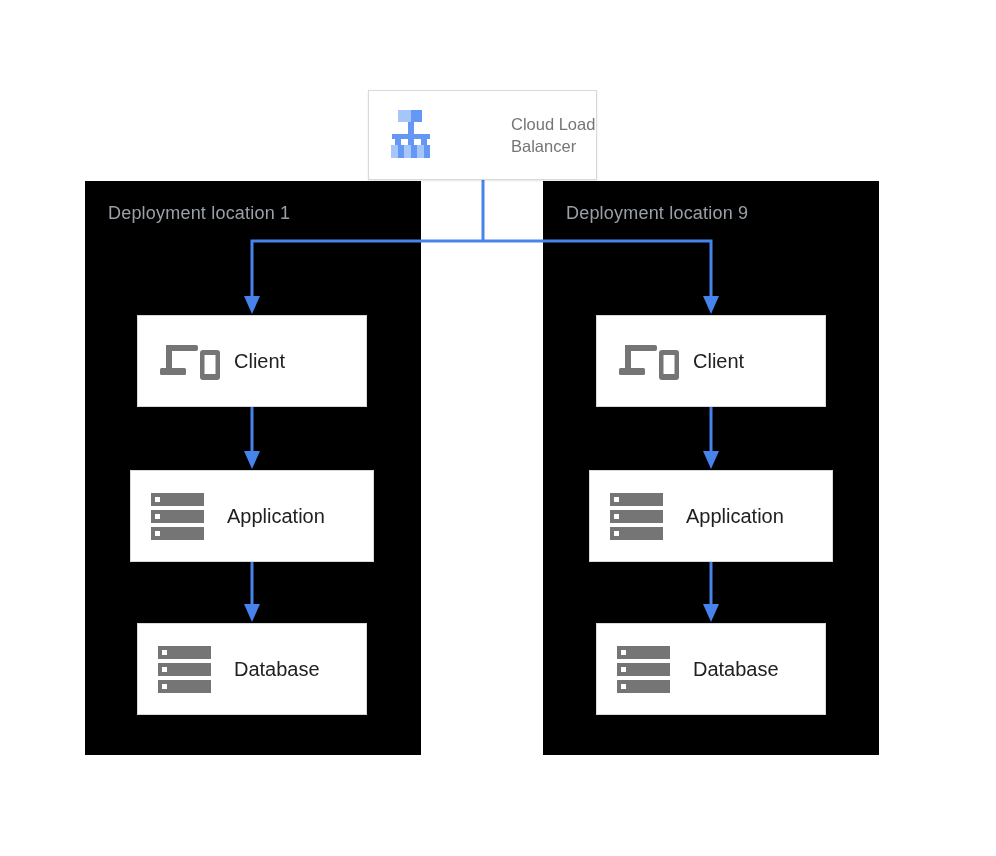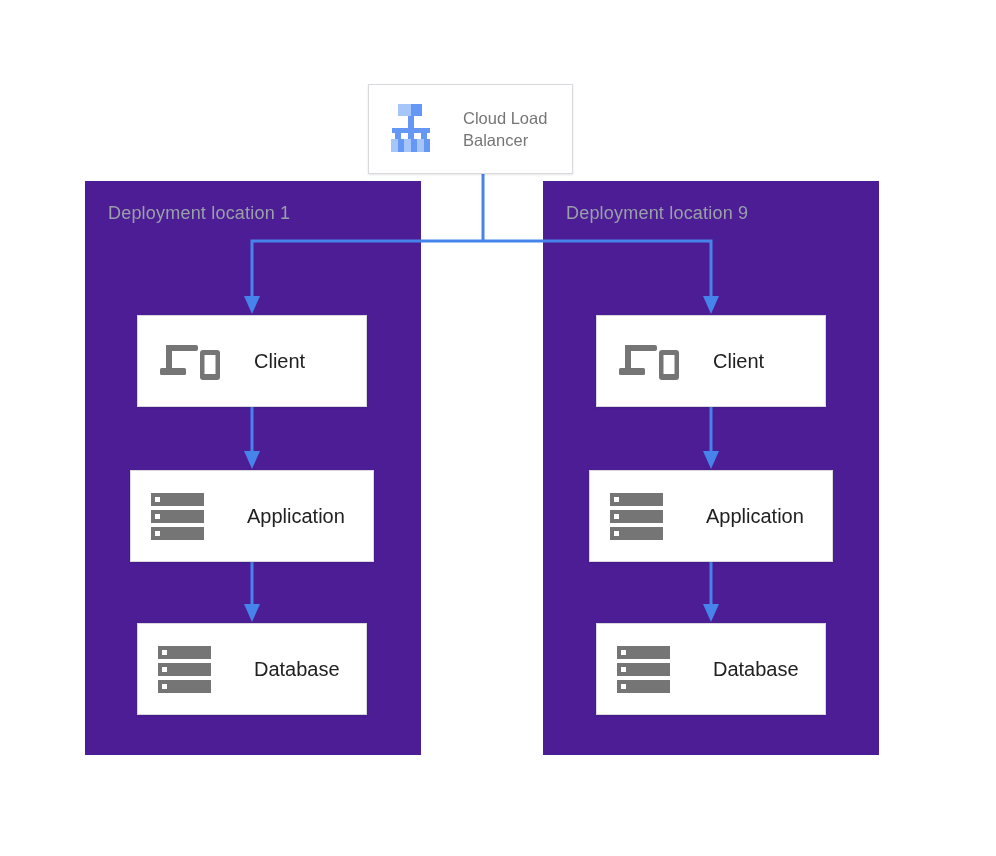--- a/index.html
+++ b/index.html
@@ -13,21 +13,21 @@
     width: 996px;
     height: 856px;
     background: #ffffff;
     overflow: hidden;
   }
   .region {
     position: absolute;
     top: 181px;
     width: 336px;
     height: 574px;
-    background: #4c1d95;
+    background: #000000;
     z-index: 1;
   }
   .region-1 { left: 85px; }
   .region-2 { left: 543px; }
   .region-label {
     position: absolute;
     left: 23px;
     top: 22px;
     font-size: 18px;
     color: #99a0a8;
@@ -50,30 +50,31 @@
     align-items: center;
     z-index: 3;
   }
   .node .icon-wrap {
     flex: 0 0 64px;
     margin-left: 20px;
     display: flex;
     align-items: center;
   }
   .node-label {
-    margin-left: 32px;
+    margin-left: 12px;
     font-size: 20px;
     color: #212121;
     white-space: nowrap;
   }
   .node-lb {
     left: 368px;
-    top: 84px;
-    width: 205px;
+    top: 90px;
+    width: 229px;
     height: 90px;
+    gap: 48px;
   }
   .node-lb .icon-wrap {
     flex: 0 0 62px;
     margin-left: 18px;
   }
   .node-lb .node-label {
     margin-left: 14px;
     font-size: 16.5px;
     line-height: 1.35;
     color: #757575;

